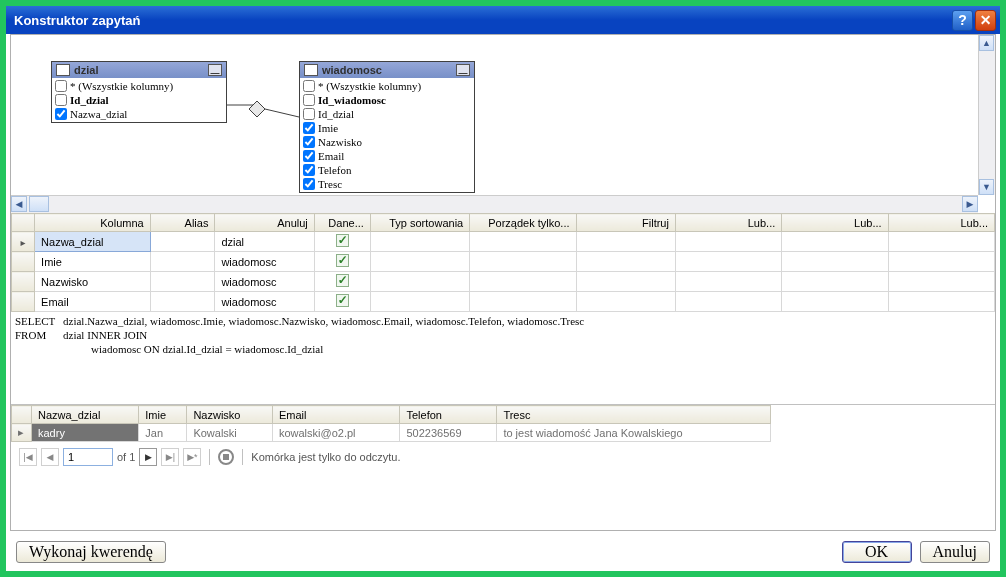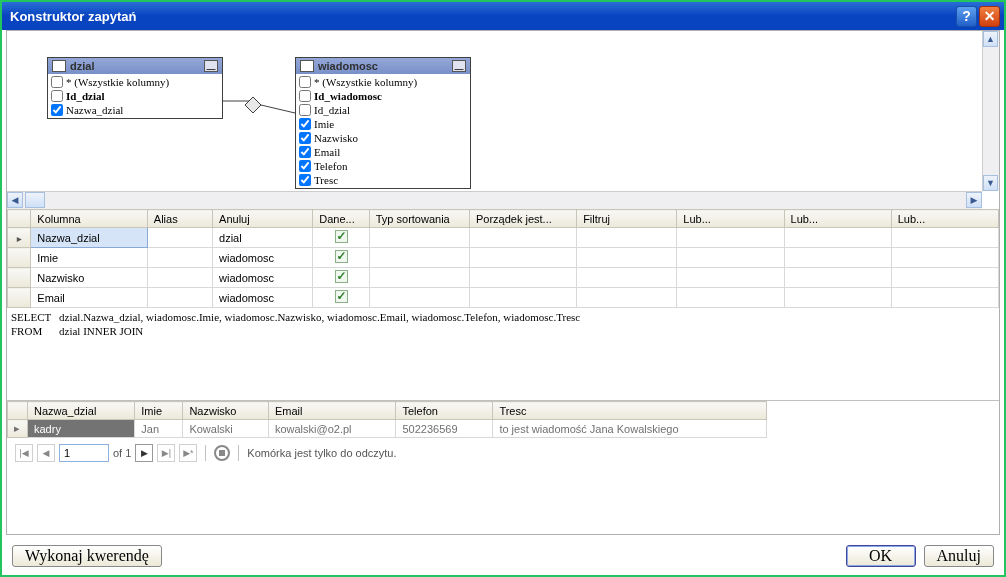--- a/index.html
+++ b/index.html
@@ -1,18 +1,18 @@
 <!DOCTYPE html>
 <html><head>
 <meta charset="utf-8">
 <style>
   * { box-sizing: border-box; margin: 0; padding: 0; }
   body { font-family: Tahoma, sans-serif; font-size: 11px; background: #ece9d8; overflow: hidden; }
   
-  .window { width: 1006px; height: 577px; background: #fff; border: 2px solid #22c55e; position: relative; }
+  .window { width: 1006px; height: 577px; background: #fff; border: 6px solid #22c55e; position: relative; }
   .titlebar { height: 28px; background: linear-gradient(to bottom, #2a6fd6 0%, #0843c0 50%, #0843c0 100%); display: flex; align-items: center; padding: 0 4px 0 8px; color: #fff; font-weight: bold; font-size: 13px; }
   .titlebar-text { flex: 1; }
   .titlebar-btns { display: flex; gap: 2px; }
   .tb-btn { width: 21px; height: 21px; border-radius: 3px; display: flex; align-items: center; justify-content: center; font-weight: bold; font-size: 14px; cursor: pointer; }
   .tb-help { background: linear-gradient(#5da0f0, #2060c8); color: #fff; border: 1px solid #1850a8; }
   .tb-close { background: linear-gradient(#f08040, #d04010); color: #fff; border: 1px solid #a03010; }
   
   .content { position: absolute; top: 28px; left: 4px; right: 4px; bottom: 40px; background: #fff; border: 1px solid #b0b0b0; }
   
   .diagram-pane { height: 178px; background: #fff; position: relative; overflow: hidden; }
@@ -37,21 +37,21 @@
   .dtable-row span { font-size: 11px; font-family: Liberation Serif, serif; }
   .dtable-row .bold { font-weight: bold; }
   
   .dtable.dzial { left: 40px; top: 26px; width: 176px; }
   .dtable.wiadomosc { left: 288px; top: 26px; width: 176px; }
   
   .relation { position: absolute; pointer-events: none; }
   
   .grid-pane { position: relative; height: 97px; }
   .grid { border-collapse: collapse; width: 100%; }
-  .grid th { background: linear-gradient(#f8f8f6,#ece9da); border: 1px solid #c8c6b8; padding: 2px 6px; text-align: left; font-weight: normal; font-size: 11px; height: 18px; }
+  .grid th { background: linear-gradient(#f8f8f6,#ece9da); border: 1px solid #c8c6b8; padding: 2px 6px; text-align: right; font-weight: normal; font-size: 11px; height: 18px; }
   .grid td { border: 1px solid #d8d8d8; padding: 2px 6px; height: 18px; font-size: 11px; background: #fff; }
   .grid td.selected { background: #d6e4f7; border: 1px solid #88a8d8; }
   .grid .rowhead { width: 20px; background: linear-gradient(#f8f8f6,#ece9da); border: 1px solid #c8c6b8; text-align: center; }
   .grid .rowhead.active::before { content: '▸'; color:#555; font-size:10px; }
   
   .chk-cell { text-align: center; }
   .chk-cell .chk { display: inline-block; width: 13px; height: 13px; border: 1px solid #8cb088; background: #f0f7ef; position: relative; }
   .chk-cell .chk.checked::after { content: '✓'; color: #2a8028; position: absolute; top: -2px; left: 1px; font-size: 12px; font-weight: bold; }
   
   .sql-pane { padding: 4px 8px 4px 4px; font-family: Tahoma; font-size: 11px; line-height: 14px; height: 94px; }
@@ -180,21 +180,21 @@
     <div class="grid-pane">
       <table class="grid">
         <thead>
             <tr id="grid-head">
               <th class="rowhead"></th>
               <th style="width: 100px;">Kolumna</th>
               <th style="width: 56px;">Alias</th>
               <th style="width: 86px;">Anuluj</th>
               <th style="width: 40px;">Dane...</th>
               <th style="width: 86px;">Typ sortowania</th>
-              <th style="width: 92px;">Porządek jest...</th>
+              <th style="width: 92px;">Porządek tylko...</th>
               <th style="width: 86px;">Filtruj</th>
               <th style="width: 92px;">Lub...</th>
               <th style="width: 92px;">Lub...</th>
               <th style="width: 92px;">Lub...</th>
             </tr>
           </thead>
         <tbody id="grid-body">
             <tr>
               <td class="rowhead active"></td>
               <td class="selected">Nazwa_dzial</td>
@@ -252,20 +252,24 @@
     </div>
 
     <div class="sql-pane">
       <div class="sql-row">
         <span class="sql-kw-col kw">SELECT</span>
         <span>dzial.Nazwa_dzial, wiadomosc.Imie, wiadomosc.Nazwisko, wiadomosc.Email, wiadomosc.Telefon, wiadomosc.Tresc</span>
       </div>
       <div class="sql-row">
         <span class="sql-kw-col kw">FROM</span>
         <span>dzial INNER JOIN</span>
+      </div>
+      <div class="sql-row">
+        <span class="sql-kw-col"></span>
+        <span style="padding-left:28px">wiadomosc ON dzial.Id_dzial = wiadomosc.Id_dzial</span>
       </div>
     </div>
 
     <div class="results-pane">
       <table class="results">
         <thead>
             <tr id="res-head">
               <th class="rowhead"></th>
               <th>Nazwa_dzial</th>
               <th>Imie</th>

